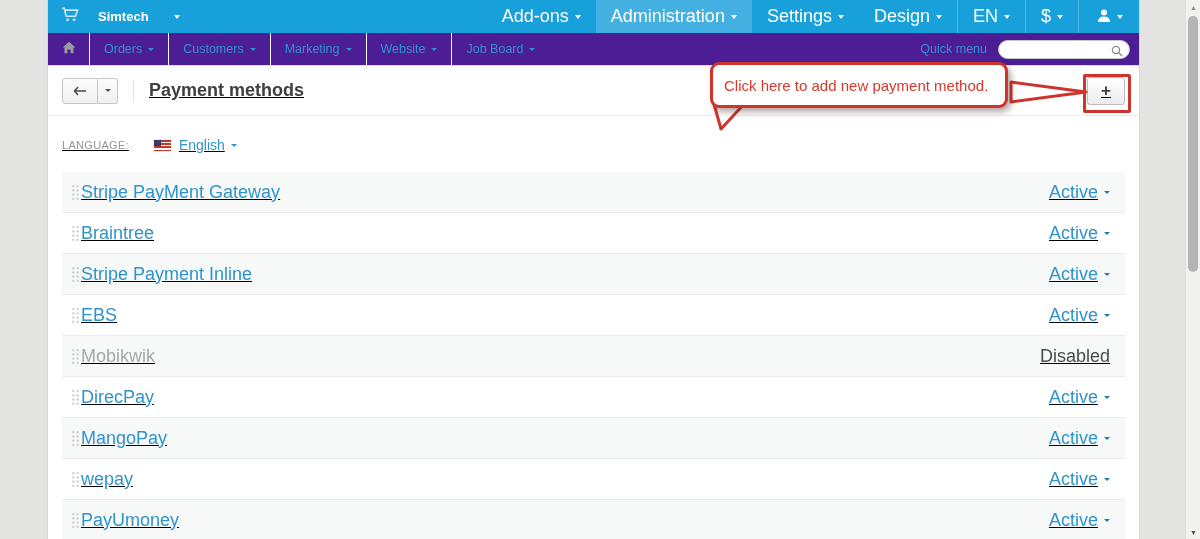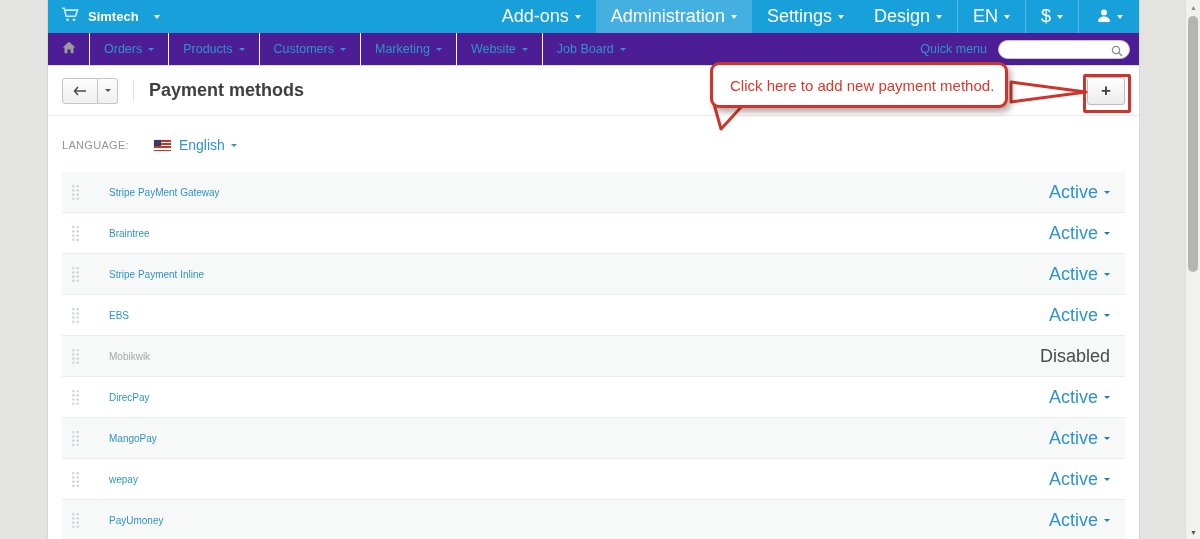--- a/index.html
+++ b/index.html
@@ -6,21 +6,21 @@
   html,body { width:1200px; height:539px; overflow:hidden; }
   body { font-family:"Liberation Sans", sans-serif; background:#e3e3e1; }
   .viewport { position:relative; width:1200px; height:539px; }
 
   
   .app { position:absolute; left:48px; top:0; width:1091px; height:539px;
          box-shadow:0 0 0 1px rgba(0,0,0,0.05); }
 
   
   .topbar { height:33px; background:#18a0da; display:flex; align-items:stretch; }
-  .brand { display:flex; align-items:center; gap:9px; padding:0 13px; cursor:pointer; }
+  .brand { display:flex; align-items:center; gap:19px; padding:0 13px; cursor:pointer; }
   .brand-label { color:#fff; font-weight:bold; font-size:13px; }
   .tb-spacer { flex:1; }
   .tb-menu { display:flex; align-items:stretch; }
   .tb-item { display:flex; align-items:center; padding:0 15px; color:#fff;
              font-size:18px; cursor:pointer; }
   .tb-item.active { background:#44b0e1; }
   .tb-sep { width:1px; background:#54b7e5; }
   .caret { width:0; height:0; border-left:3.5px solid transparent;
            border-right:3.5px solid transparent; border-top:4px solid currentColor;
            display:inline-block; margin-left:6px; }
@@ -35,21 +35,21 @@
              display:flex; align-items:center; cursor:pointer; border-left:1px solid #f9f9f9; }
   .sn-right { margin-left:auto; display:flex; align-items:center; padding-right:9px; }
   .quick-menu { color:#2f93cc; font-size:12.5px; margin-right:11px; cursor:pointer; }
   .search-wrap { position:relative; }
   .search-wrap input { width:132px; height:19px; border:1px solid #c8c8c8; border-radius:10px;
             background:#fff; padding:0 22px 0 10px; font-size:11px; outline:none;
             font-family:"Liberation Sans", sans-serif; }
   .search-ico { position:absolute; right:7px; top:4px; }
 
   
-  .content { position:relative; background:#fff; height:473px; overflow:hidden; }
+  .content { position:relative; background:#fff; height:473px; overflow:hidden;text-decoration:underline; }
   .header-strip { height:50px; border-bottom:1px solid #eaeaea; display:flex;
                   align-items:center; padding:0 14px; }
   .btn-group { display:flex; }
   .btn { height:26px; border:1px solid #c6c6c6; background:linear-gradient(#fcfcfc,#f0f0f0);
          display:flex; align-items:center; justify-content:center; cursor:pointer; color:#555; }
   .btn-back { width:36px; border-radius:3px 0 0 3px; }
   .btn-drop { width:20px; border-left:none; border-radius:0 3px 3px 0; }
   .title-divider { width:1px; height:22px; background:#e2e2e2; margin:0 15px; }
   .page-title { font-size:18px; font-weight:bold; color:#3f3e40; }
   .add-btn { margin-left:auto; width:38px; height:28px; border:1px solid #bdbdbd;
@@ -64,32 +64,32 @@
           box-shadow:0 0 1px rgba(0,0,0,.45); }
   .flag::after { content:""; position:absolute; left:0; top:0; width:7px; height:6px; background:#38386b; }
   .lang-link { font-size:14px; color:#2f93cc; display:flex; align-items:center; cursor:pointer; }
 
   .ptable { margin:15px 14px 0; }
   .prow { height:41px; display:flex; align-items:center; border-bottom:1px solid #ebebeb; background:#fff; }
   .prow:nth-child(odd) { background:#f7f8f8; }
   .handle { width:10px; height:17px; margin-left:9px; cursor:grab;
             background-image:radial-gradient(circle,#c9ced1 1px,transparent 1.3px);
             background-size:4.5px 4.25px; }
-  .pname { margin-left:28px; font-size:10px; color:#2f93cc; text-decoration:none; cursor:pointer; }
+  .pname { margin-left:0; font-size:18px; color:#2f93cc; text-decoration:none; cursor:pointer; }
   .pstatus { margin-left:auto; padding-right:15px; font-size:18px; color:#2f93cc;
              display:flex; align-items:center; cursor:pointer; }
   .pstatus .caret { color:#1d7db3; }
   .prow.disabled .pname { color:#a8a8a8; cursor:default; }
   .prow.disabled .pstatus { color:#4b4b4b; cursor:default; }
 
   
   .callout-box { position:absolute; left:710px; top:62px; width:298px; height:46px;
                  background:#fff; border:3px solid #cd352c; border-radius:9px;
                  box-shadow:3px 4px 6px rgba(70,35,30,.4); display:flex; align-items:center;
-                 padding-left:17px; font-size:15px; color:#d8392d; z-index:31; }
+                 padding-left:11px; font-size:15px; color:#d8392d; z-index:31; }
   .annot-svg { position:absolute; left:0; top:0; width:1200px; height:539px;
                pointer-events:none; z-index:30; }
   .annot-rect { position:absolute; left:1083px; top:74px; width:48px; height:39px;
                 border:3px solid #cd352c; border-radius:2px; z-index:32; pointer-events:none; }
 
   
   .scrollbar { position:absolute; right:0; top:0; width:15px; height:539px;
                background:#f1f1f0; border-left:1px solid #dedede; z-index:40; }
   .sb-up { position:absolute; top:4px; left:0; width:15px; text-align:center;
            font-size:7px; color:#8d8d8d; cursor:pointer; }
@@ -164,24 +164,20 @@
             <path d="M7 0.8 L13.4 6.6 H11.5 V12.2 H8.6 V8.4 H5.4 V12.2 H2.5 V6.6 H0.6 Z" fill="#9b9b9b"></path>
           </svg>
         </span>
       </div>
       <div id="subnav-menu" style="display:flex;align-items:stretch;height:33px">
           <div class="sn-item">
             <span>Orders</span>
             <span class="caret sm"></span>
           </div>
           <div class="sn-item">
-            <span>Products</span>
-            <span class="caret sm"></span>
-          </div>
-          <div class="sn-item">
             <span>Customers</span>
             <span class="caret sm"></span>
           </div>
           <div class="sn-item">
             <span>Marketing</span>
             <span class="caret sm"></span>
           </div>
           <div class="sn-item">
             <span>Website</span>
             <span class="caret sm"></span>

